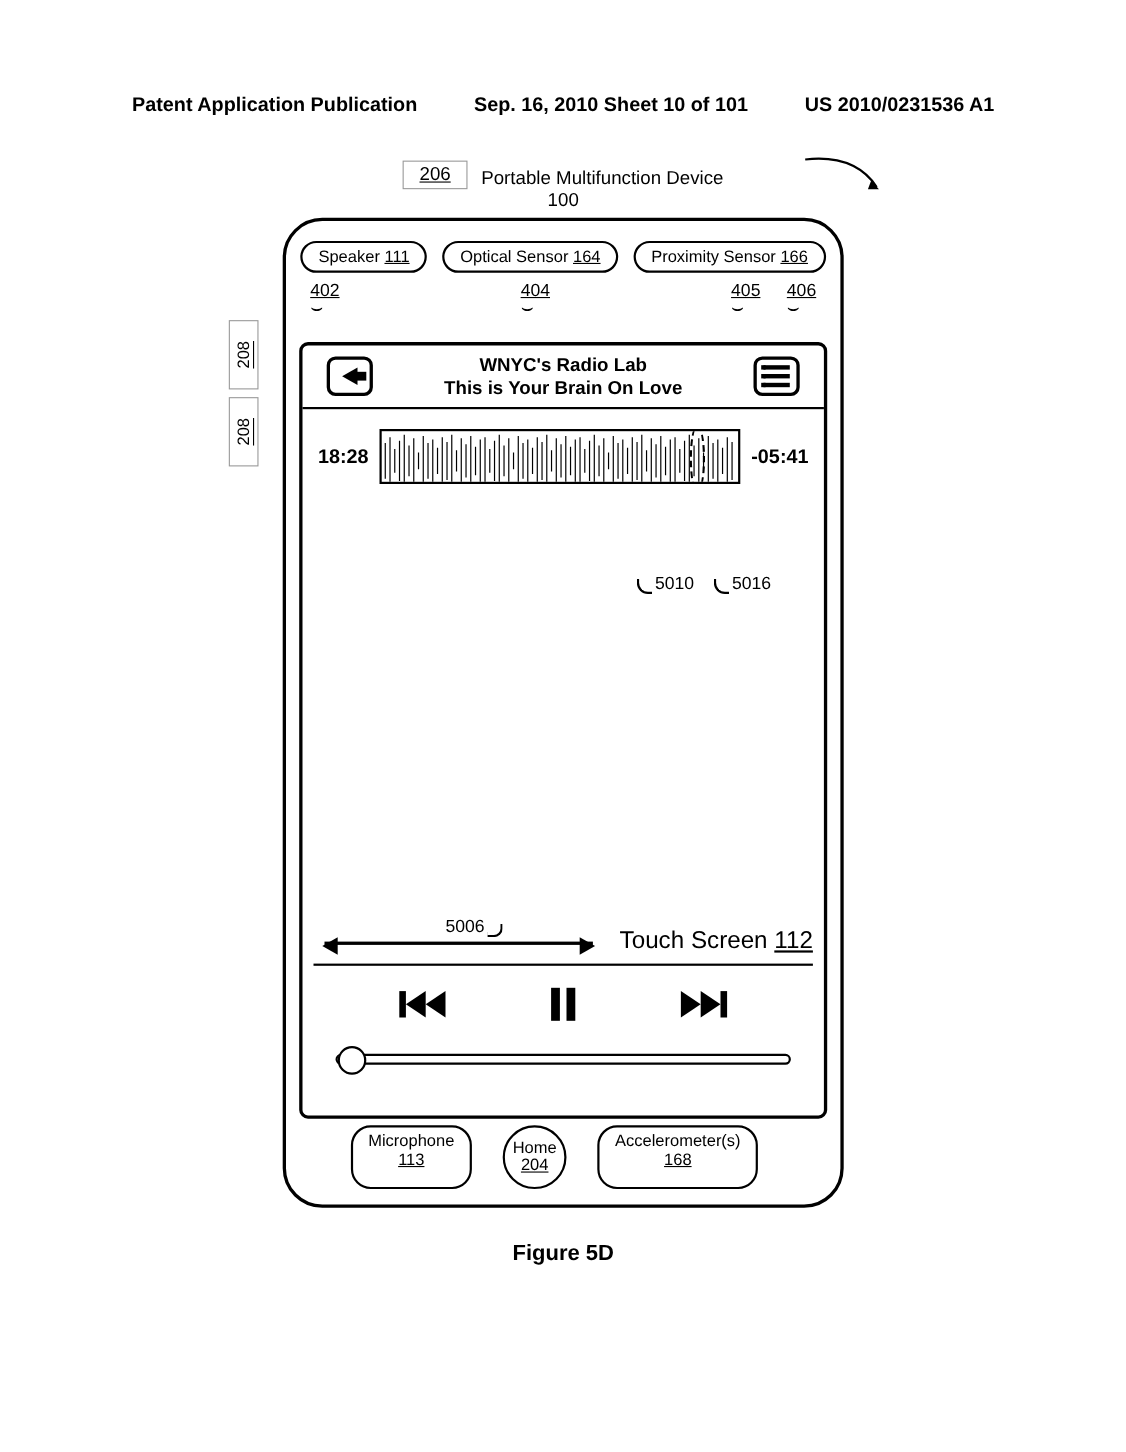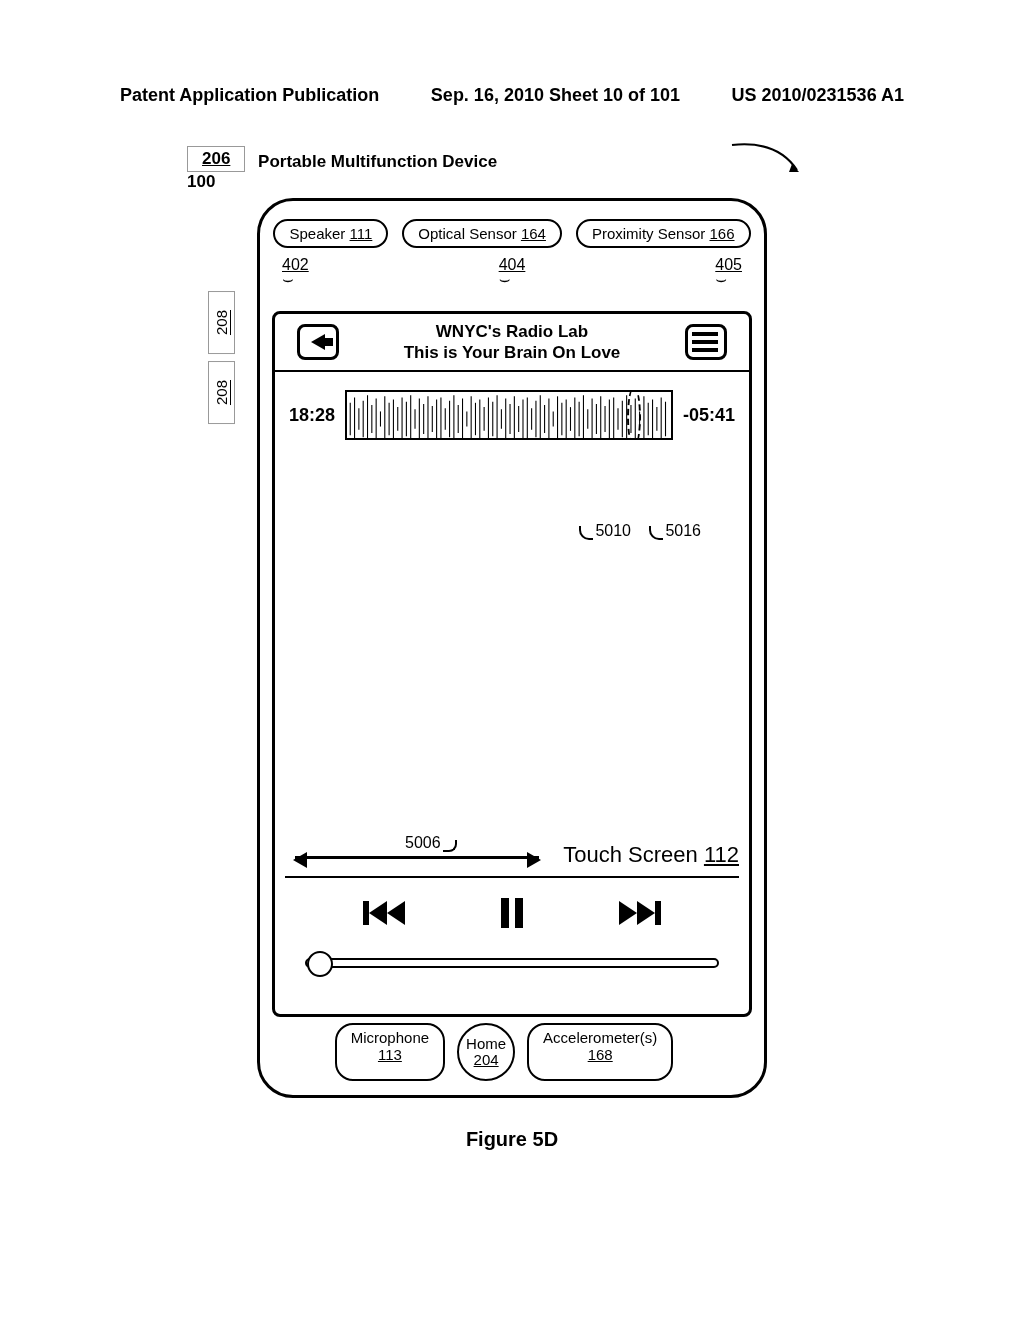--- a/index.html
+++ b/index.html
@@ -3,31 +3,31 @@
   <meta charset="utf-8">
   <style>
     * { box-sizing: border-box; margin: 0; padding: 0; }
     body { font-family: Arial, Helvetica, sans-serif; background: #fff; width: 1024px; height: 1320px; position: relative; }
     .header-row { display: flex; justify-content: space-between; padding: 85px 120px 10px 120px; font-weight: bold; font-size: 18px; }
     .header-left { }
     .header-center { text-align: center; }
     .header-right { text-align: right; }
     
     .figure-wrap { position: relative; margin: 30px auto 0; width: 650px; }
-    .title-block { font-weight: bold; font-size: 17px; }
+    .title-block { text-align: center; font-weight: normal; font-size: 17px; }
     .title-box { display: inline-block; border: 1px solid #999; padding: 2px 14px; margin-right: 8px; vertical-align: bottom; }
     
     .device-outer { position: relative; width: 510px; height: 900px; margin: 6px auto 0; border: 3px solid #000; border-radius: 36px; }
     
     .top-sensors { display: flex; justify-content: center; gap: 14px; margin-top: 18px; }
     .sensor-pill { border: 2px solid #000; border-radius: 18px; padding: 4px 14px; font-size: 15px; text-align: center; line-height: 1.15; }
     .sensor-pill .u { text-decoration: underline; }
     
     .ref-row { display: flex; justify-content: space-between; padding: 8px 22px 0 22px; font-size: 16px; }
-    .ref-right { display: flex; gap: 24px; flex-direction: column; }
+    .ref-right { display: flex; gap: 24px; }
     .hook { font-size: 18px; line-height: 0.6; }
     
     .screen { position: absolute; left: 12px; right: 12px; top: 110px; bottom: 78px; border: 3px solid #000; border-radius: 8px; background: #fff; }
     
     .status-bar { display: flex; height: 36px; align-items: center; border-bottom: 2px solid #000; font-weight: bold; font-size: 18px; padding: 0 10px; }
     .sb-left { flex: 1; display: flex; align-items: center; gap: 6px; }
     .sb-center { flex: 1; text-align: center; }
     .sb-right { flex: 1; display: flex; justify-content: flex-end; align-items: center; gap: 8px; }
     
     .signal { display: inline-flex; align-items: flex-end; gap: 2px; }
@@ -73,21 +73,21 @@
     .tri-l { width:0;height:0;border-right:18px solid #000;border-top:12px solid transparent;border-bottom:12px solid transparent; }
     .tri-r { width:0;height:0;border-left:18px solid #000;border-top:12px solid transparent;border-bottom:12px solid transparent; }
     .bar-v { width:6px; height:24px; background:#000; }
     .pause-icon { display:flex; gap:6px; }
     .pause-icon div { width:8px; height:30px; background:#000; }
     
     .volume-row { padding: 10px 30px 20px; }
     .vol-track { height: 10px; border: 2px solid #000; border-radius: 8px; position: relative; }
     .vol-knob { position:absolute; left:0; top:-9px; width:26px; height:26px; border:2px solid #000; border-radius:50%; background:#fff; }
     
-    .bottom-sensors { position:absolute; left:0; right:16px; bottom:14px; display:flex; justify-content:center; gap:12px; }
+    .bottom-sensors { position:absolute; left:0; right:16px; bottom:14px; display:flex; justify-content:center; gap:28px; }
     .home-circle { width:58px; height:58px; border:2px solid #000; border-radius:50%; display:flex; flex-direction:column; align-items:center; justify-content:center; font-size:15px; line-height:1.1; }
     
     .side-208 { position:absolute; left: -52px; border:1px solid #999; padding: 18px 4px; writing-mode: vertical-rl; transform: rotate(180deg); font-size:15px; text-decoration: underline; }
     .s208a { top: 90px; }
     .s208b { top: 160px; }
     
     .title-arrow { position:absolute; right: 30px; top: -6px; }
     .title-arrow svg { width: 80px; height: 40px; }
     
     .fig-caption { text-align:center; font-weight:bold; font-size:20px; margin-top: 30px; }

